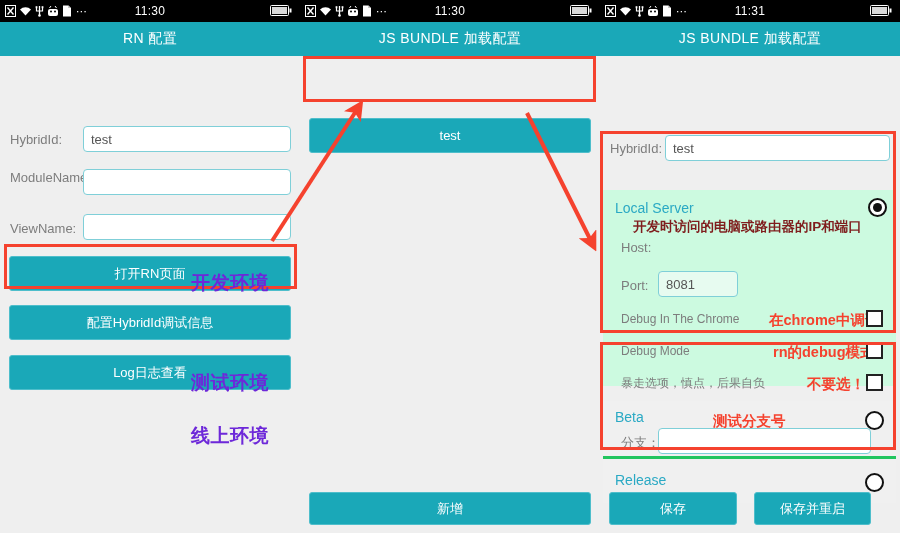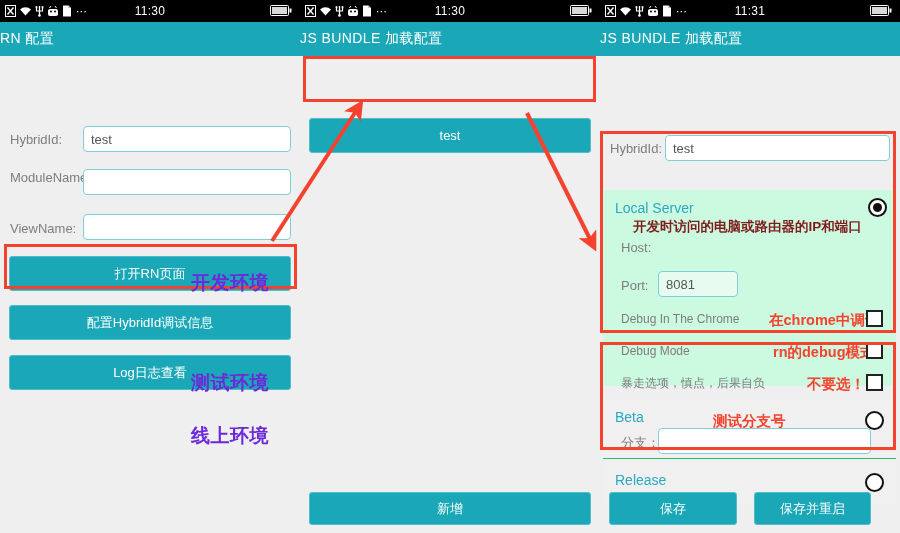--- a/index.html
+++ b/index.html
@@ -29,21 +29,21 @@
   .sb-time {
     position: absolute; left: 0; right: 0; text-align: center;
     font-size: 12px; color: #fff; letter-spacing: .3px;
   }
   .sb-batt { position: absolute; right: 8px; top: 5px; }
 
   
   .titlebar {
     position: absolute; top: 22px; left: 0; width: 100%; height: 34px;
     background: #1aa8b8; color: #fff;
-    display: flex; align-items: center; 
+    display: flex; align-items: center; justify-content: center;
     font-size: 14px; letter-spacing: .4px;
   }
   .body-area { position: absolute; top: 56px; left: 0; width: 100%; bottom: 0; }
 
   
   .tealbtn {
     background: #1aa8b8; color: #fff; border: 1px solid #4ebecb;
     border-radius: 3px; font-size: 13px;
     display: flex; align-items: center; justify-content: center;
     text-align: center; user-select: none;
@@ -107,21 +107,21 @@
   #nt-chrome { left: 148px; top: 3px; }
   #nt-mode   { left: 152px; top: 3px; }
   #nt-wild   { left: 186px; top: 3px; }
   .checkbox {
     position: absolute; right: 0; top: 2px;
     width: 17px; height: 17px; border: 2px solid #222; background: #fff;
   }
 
   .betabox {
     position: absolute; left: 3px; top: 345px; width: 293px; height: 58px;
-    background: #f0f0f0; border-bottom: 1px solid #22c55e;
+    background: #f0f0f0; border-bottom: 3px solid #22c55e;
   }
   #bb-title { position: absolute; left: 12px; top: 8px; }
   #bb-annot { position: absolute; left: 110px; top: 11px; font-size: 14.5px; color:#f5422e; font-weight:bold; white-space:nowrap; }
   #bb-br-label { position: absolute; left: 18px; top: 33px; }
   #bb-br-input { position: absolute; left: 55px; top: 27px; width: 213px; height: 26px; }
   .radio {
     position: absolute; right: 12px; width: 19px; height: 19px;
     border: 2px solid #111; border-radius: 50%; background: #fff;
   }
   .radio.on::after {

